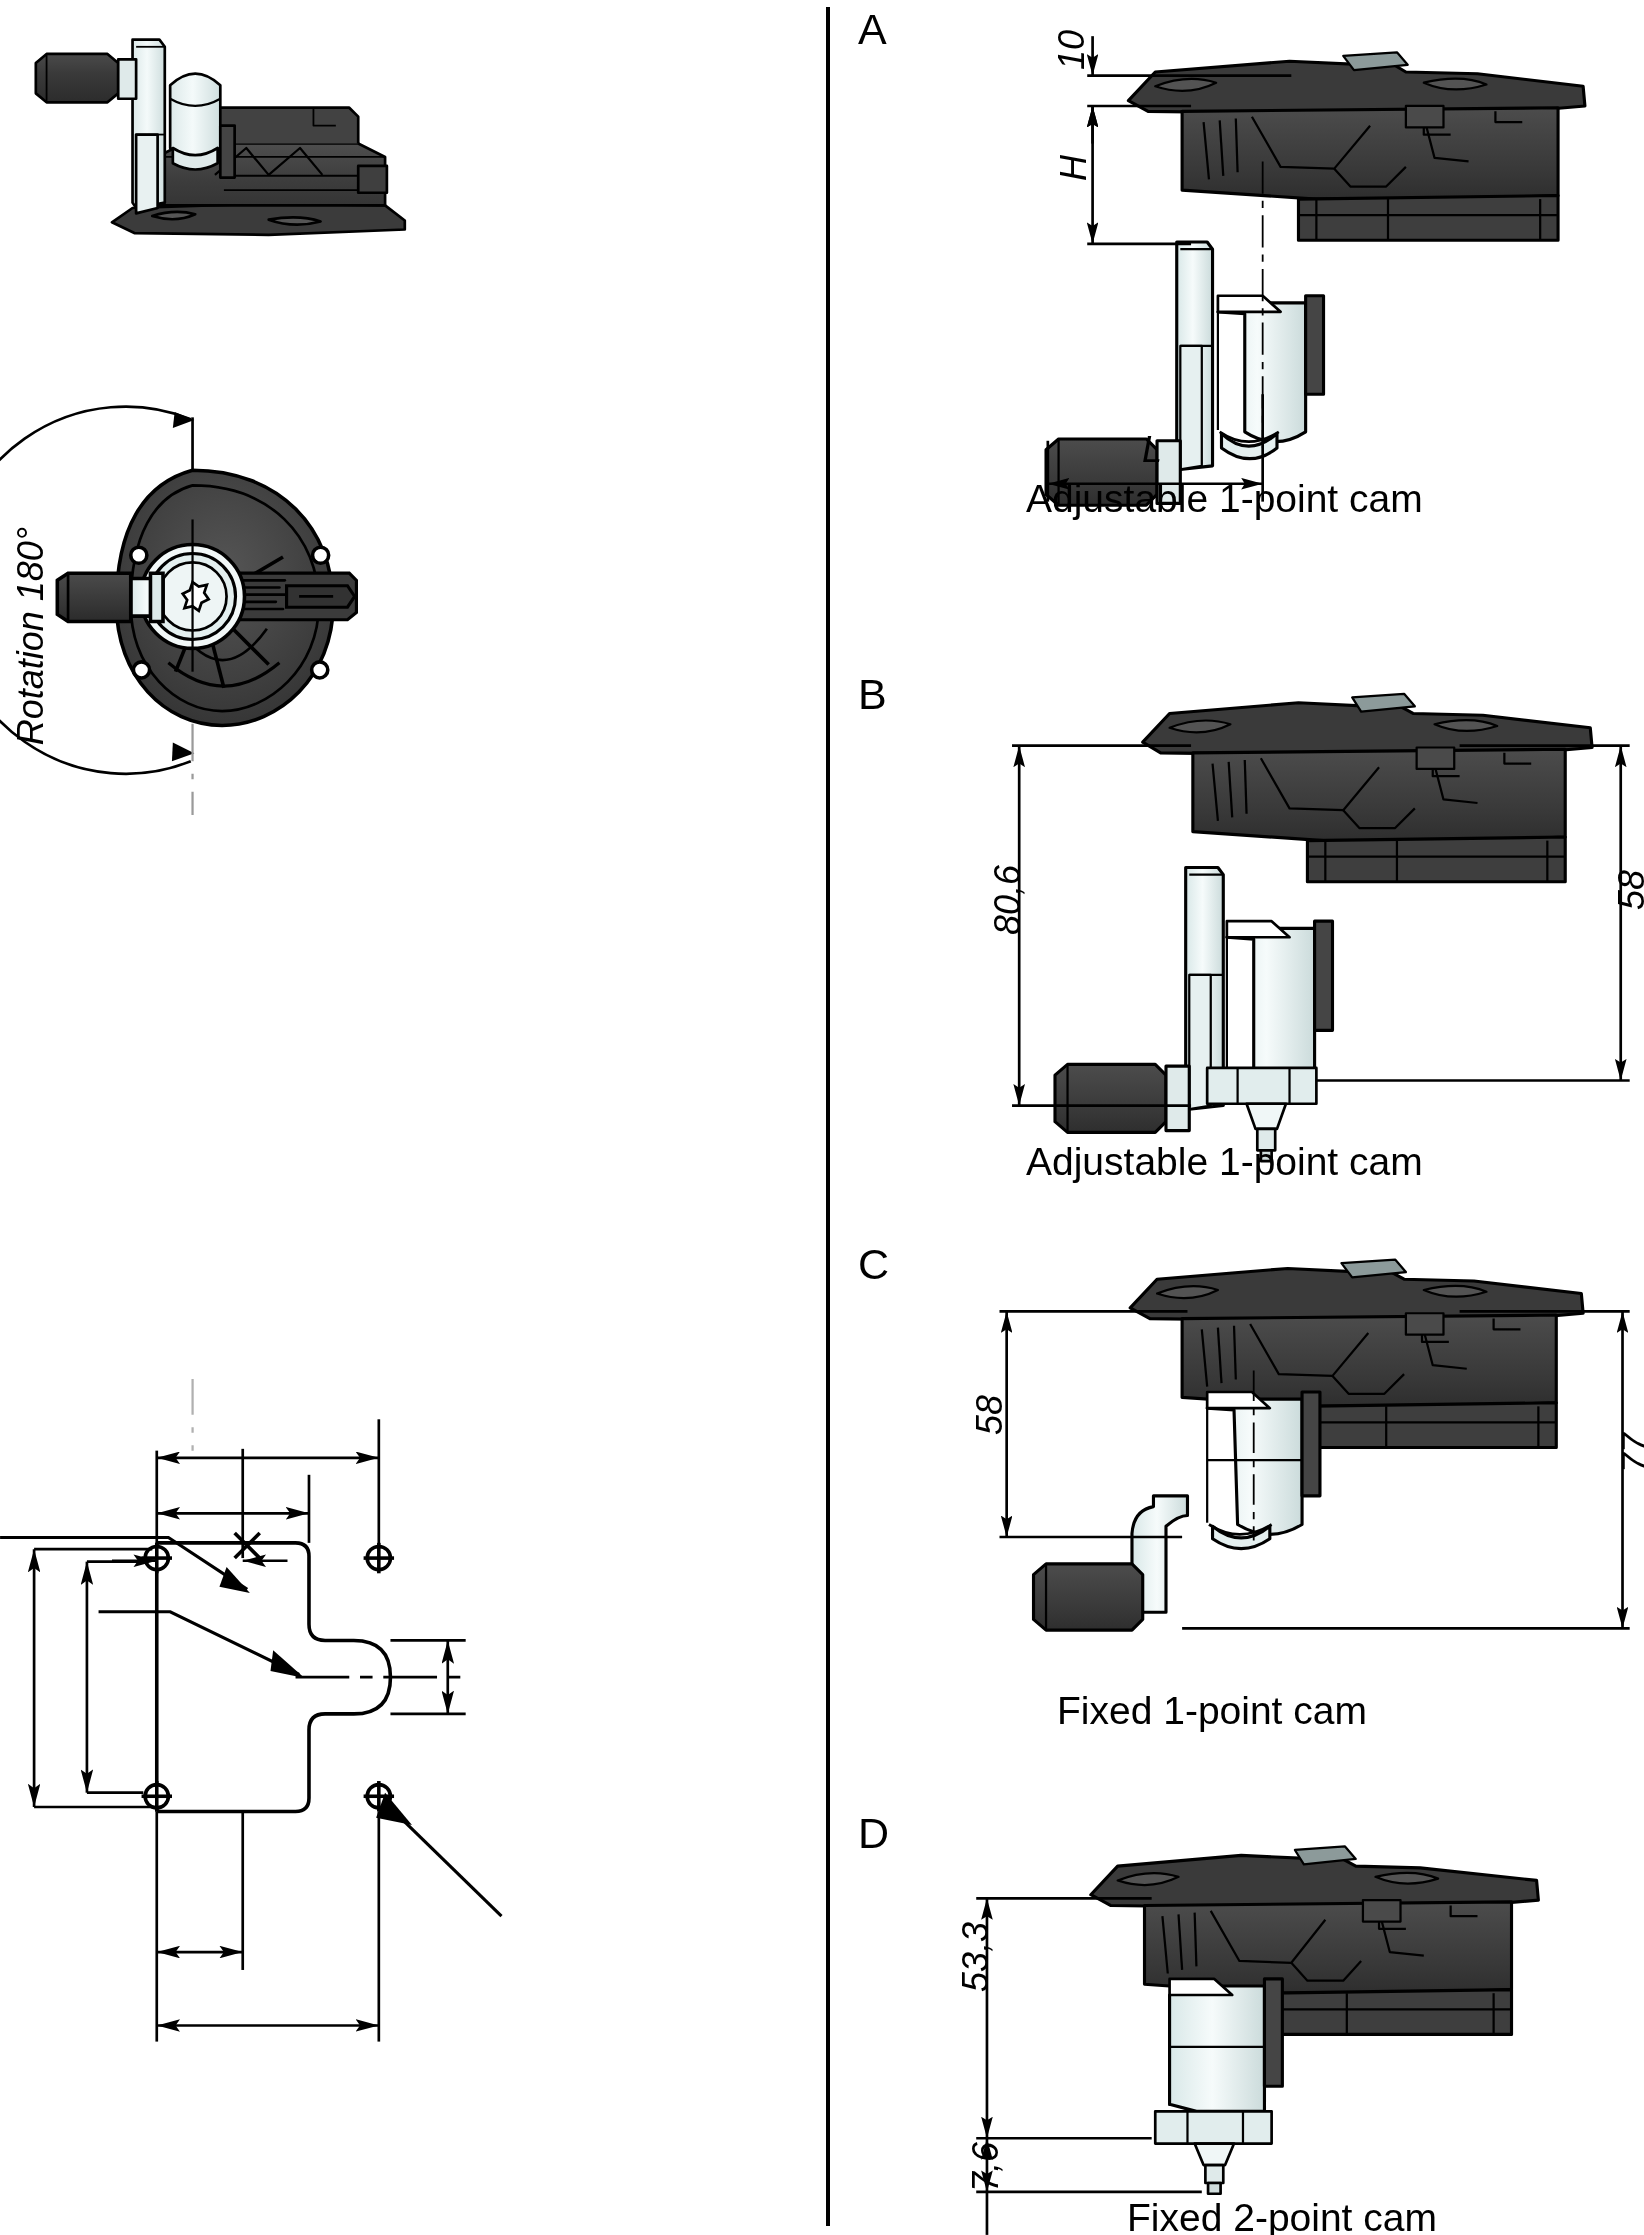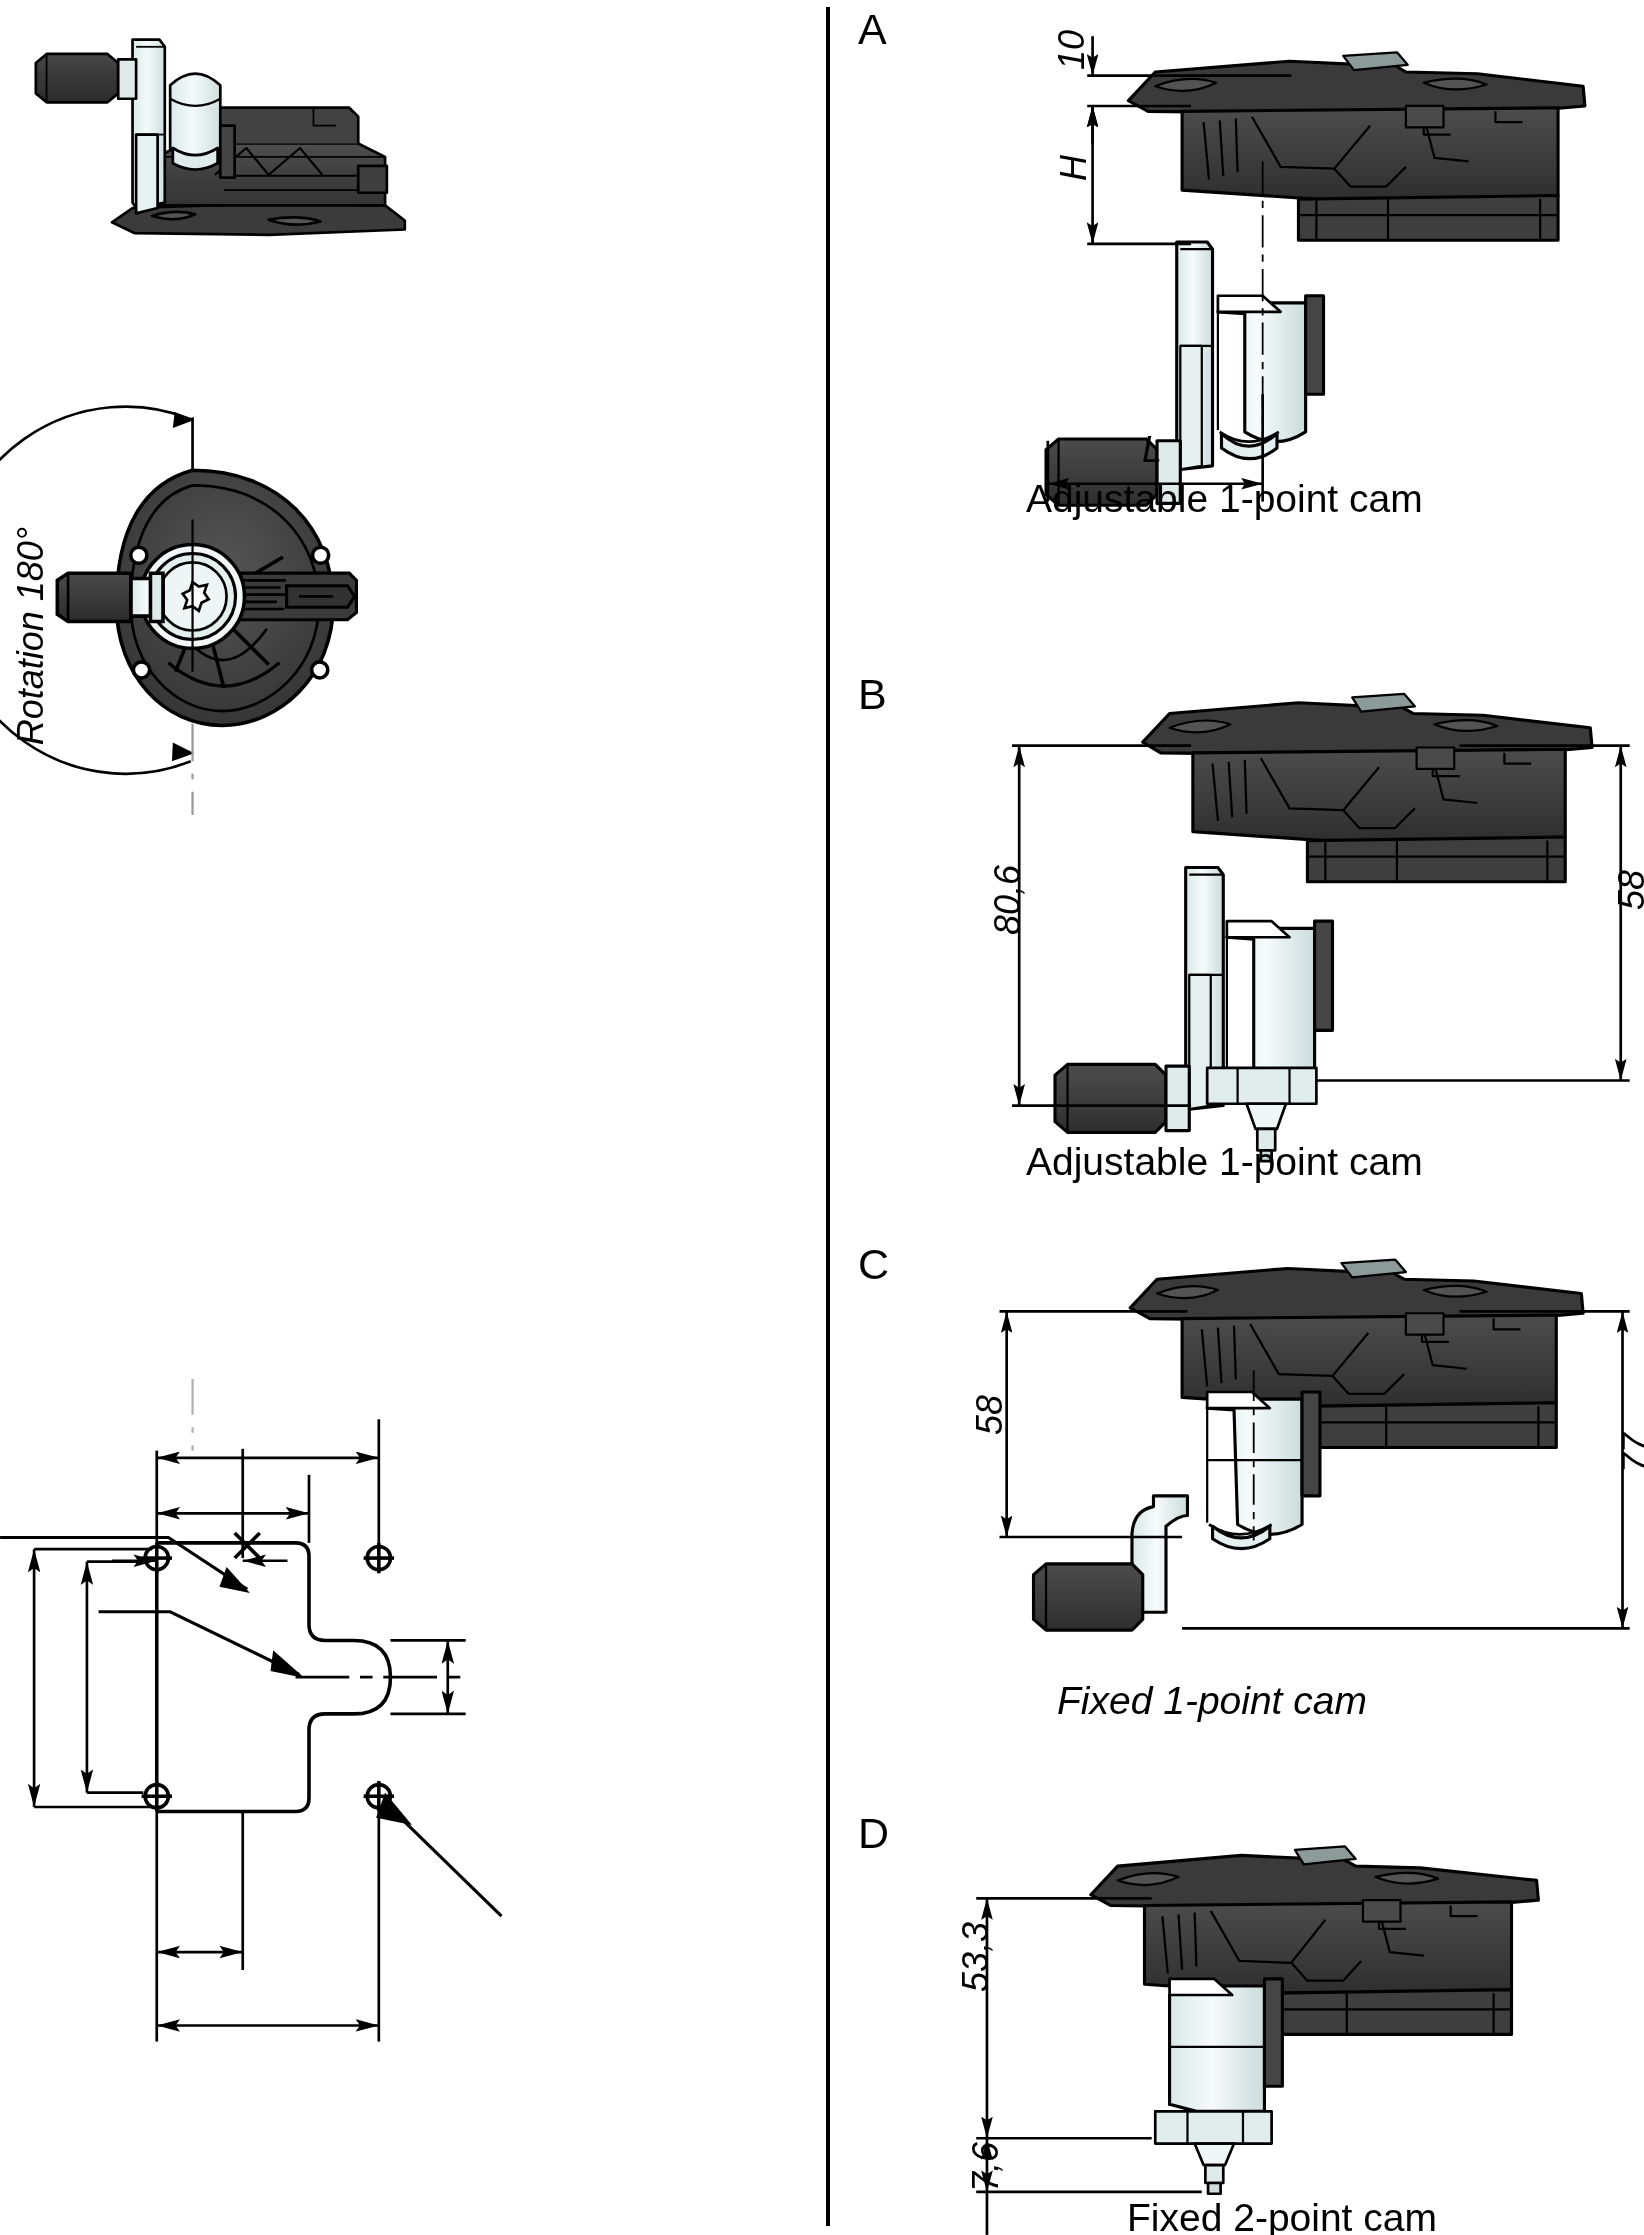--- a/index.html
+++ b/index.html
@@ -631,21 +631,21 @@
         <line x1="700" y1="94" x2="890" y2="94"></line>
         <line x1="390" y1="448" x2="890" y2="448"></line>
         <line x1="882" y1="94" x2="882" y2="448" marker-start="url(#cL)" marker-end="url(#cR)"></line>
       </g>
     </svg>
 
     <div class="abs dimtext" style="left:99px; top:170px; width:116px; font-size:36px; transform:rotate(-90deg); text-align:center;">58</div>
 
     <div class="abs dimtext" style="left:745px; top:208px; width:116px; font-size:36px; transform:rotate(-90deg); text-align:center;">77</div>
 
-    <div class="abs caption" style="left:224px; top:452px;font-style:italic;">Fixed 1-point cam</div>
+    <div class="abs caption" style="left:224px; top:462px;">Fixed 1-point cam</div>
   </div>
 
   <div class="abs" style="left:833px; top:1755px; width:811px; height:480px;">
 
     <div class="abs panel-letter" style="left:25px; top:54px;">D</div>
 
     <svg class="abs" style="left:0px; top:0px;" width="811" height="480" viewBox="0 0 906 536">
       <defs>
         <marker id="dR" markerWidth="24" markerHeight="13" refX="24" refY="6.5" orient="auto" markerUnits="userSpaceOnUse">
           <path d="M0 0 L24 6.5 L0 13 L4 6.5 Z" fill="#000"></path>

